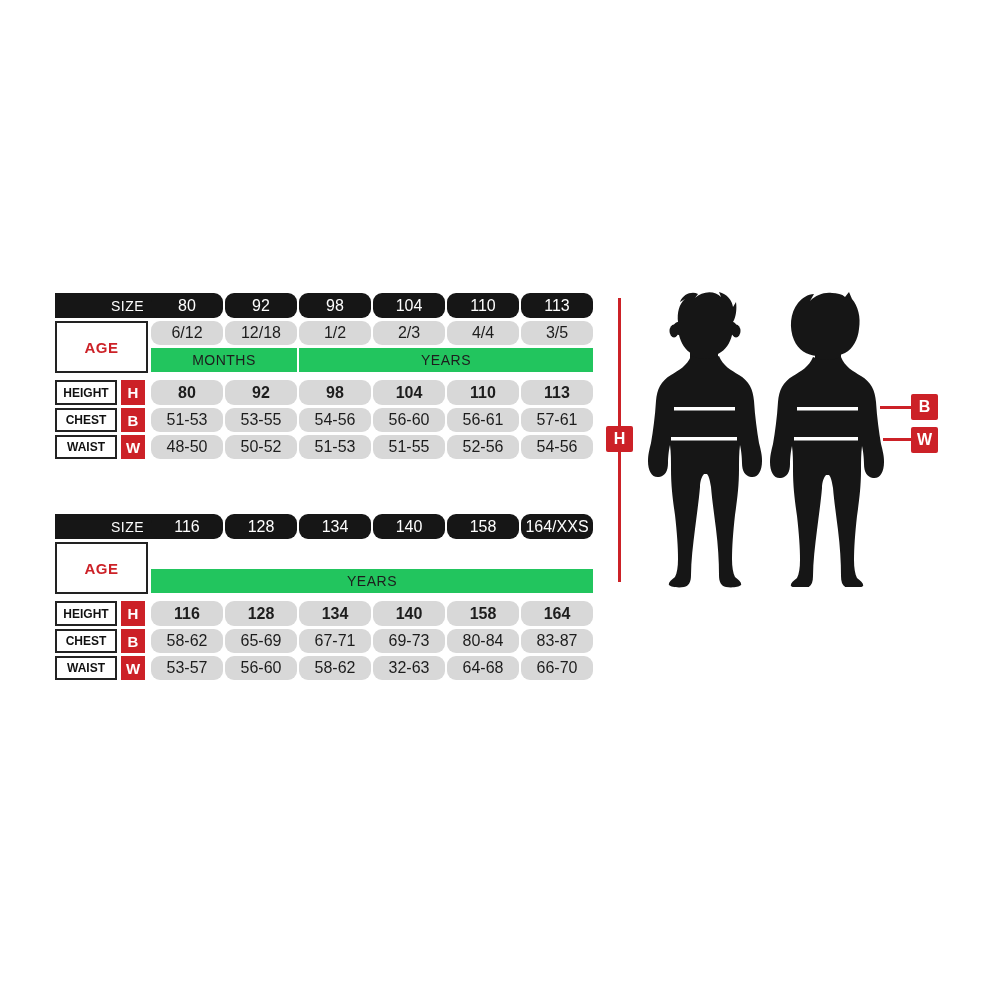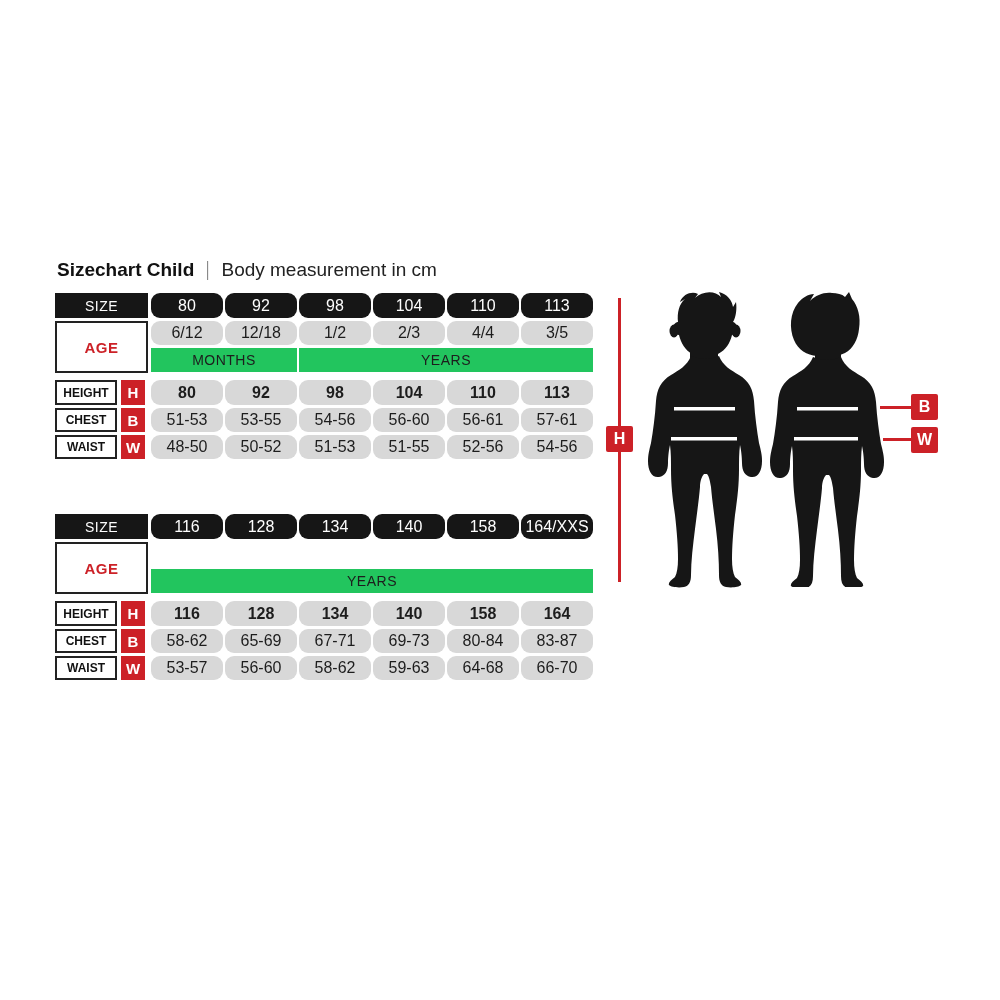--- a/index.html
+++ b/index.html
@@ -16,21 +16,21 @@
   .sctable{position:absolute;left:55px;width:538px;height:166px;}
   .vrow{position:absolute;left:96px;display:flex;gap:2px;}
   .cell{flex:0 0 72px;display:flex;align-items:center;justify-content:center;font-size:16px;border-radius:9px;}
   .h25{height:25px}.h24{height:24px}
   .dark{background:#161616;color:#fdfdfd;}
   .grey{background:#d8d8d8;color:#1d1d1d;}
   .bold{font-weight:700;}
   .ucell{background:#22c55e;color:#1d1d1d;display:flex;align-items:center;justify-content:center;
          font-size:14px;letter-spacing:.5px;height:24px;}
   .size-hdr{position:absolute;left:0;top:0;width:93px;height:25px;background:#161616;color:#fdfdfd;
-            display:flex;align-items:center;justify-content:center;font-size:14px;letter-spacing:.5px;}
+            display:flex;align-items:center;justify-content:center;font-size:14px;letter-spacing:.5px;padding-left:26px;}
   .age-box{position:absolute;left:0;top:28px;width:93px;height:52px;box-sizing:border-box;
            border:2px solid #222;background:#fff;display:flex;align-items:center;justify-content:center;
            color:#cc2127;font-weight:700;font-size:15px;letter-spacing:.5px;}
   .mlbl{position:absolute;left:0;width:62px;box-sizing:border-box;border:2px solid #222;background:#fff;
         display:flex;align-items:center;justify-content:center;font-weight:700;font-size:12px;color:#111;}
   .rbadge{position:absolute;left:66px;width:24px;background:#cc2127;color:#fff;font-weight:700;font-size:15px;
           display:flex;align-items:center;justify-content:center;}
   .r-size{top:0}.r-age{top:28px}.r-unit{top:55px}.r-h{top:87px}.r-c{top:115px}.r-w{top:142px}
 
   
@@ -45,25 +45,20 @@
   .figsvg{position:absolute;}
 
   
   .footnote{position:absolute;left:57px;top:722px;font-size:13px;font-weight:700;color:#111;}
 </style>
 </head>
 <body>
 
 <div id="page">
 
-  <div class="title">
-    <span class="tb">Sizechart Child</span>
-    <span class="sep">|</span>
-    <span class="tr">Body measurement in cm</span>
-  </div>
 
   <div class="sctable" style="top:293px">
     <div class="size-hdr">SIZE</div>
     <div class="vrow r-size">
         <div class="cell dark h25">80</div>
         <div class="cell dark h25">92</div>
         <div class="cell dark h25">98</div>
         <div class="cell dark h25">104</div>
         <div class="cell dark h25">110</div>
         <div class="cell dark h25">113</div>
@@ -154,21 +149,21 @@
         <div class="cell grey h24">80-84</div>
         <div class="cell grey h24">83-87</div>
       </div>
 
     <div class="mlbl" style="top:142px;height:24px">WAIST</div>
     <div class="rbadge" style="top:142px;height:24px">W</div>
     <div class="vrow r-w">
         <div class="cell grey h24">53-57</div>
         <div class="cell grey h24">56-60</div>
         <div class="cell grey h24">58-62</div>
-        <div class="cell grey h24">59-63</div>
+        <div class="cell grey h24">32-63</div>
         <div class="cell grey h24">64-68</div>
         <div class="cell grey h24">66-70</div>
       </div>
   </div>
 
   <div class="vline"></div>
   <div class="figbadge hb">H</div>
 
   <svg class="figsvg" style="left:648px;top:290px" width="114" height="298" viewBox="0 0 114 298" aria-hidden="true">
     <g fill="#161616">

